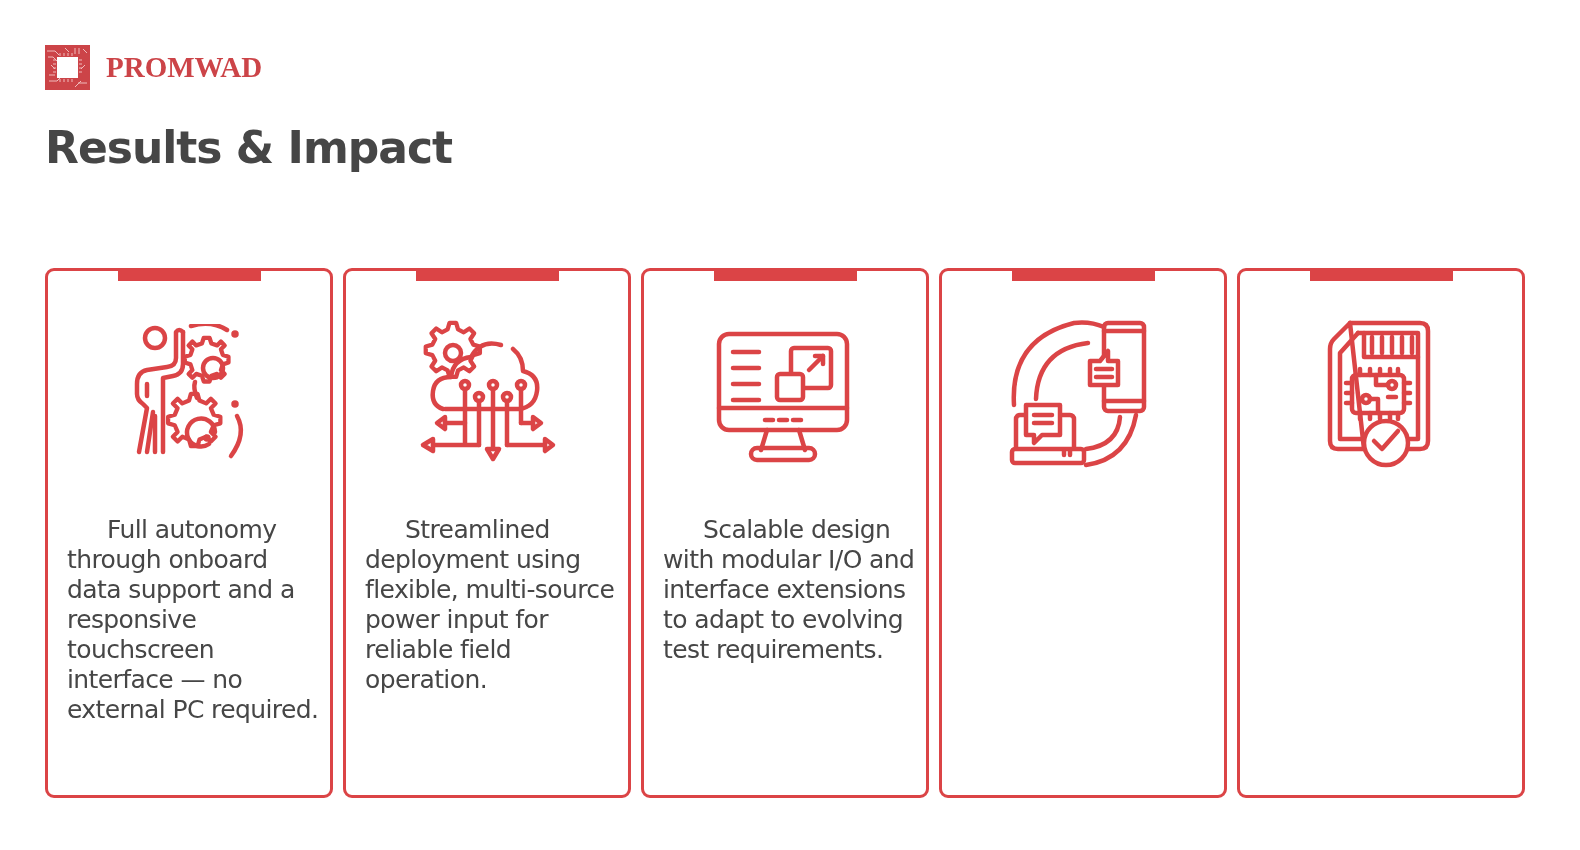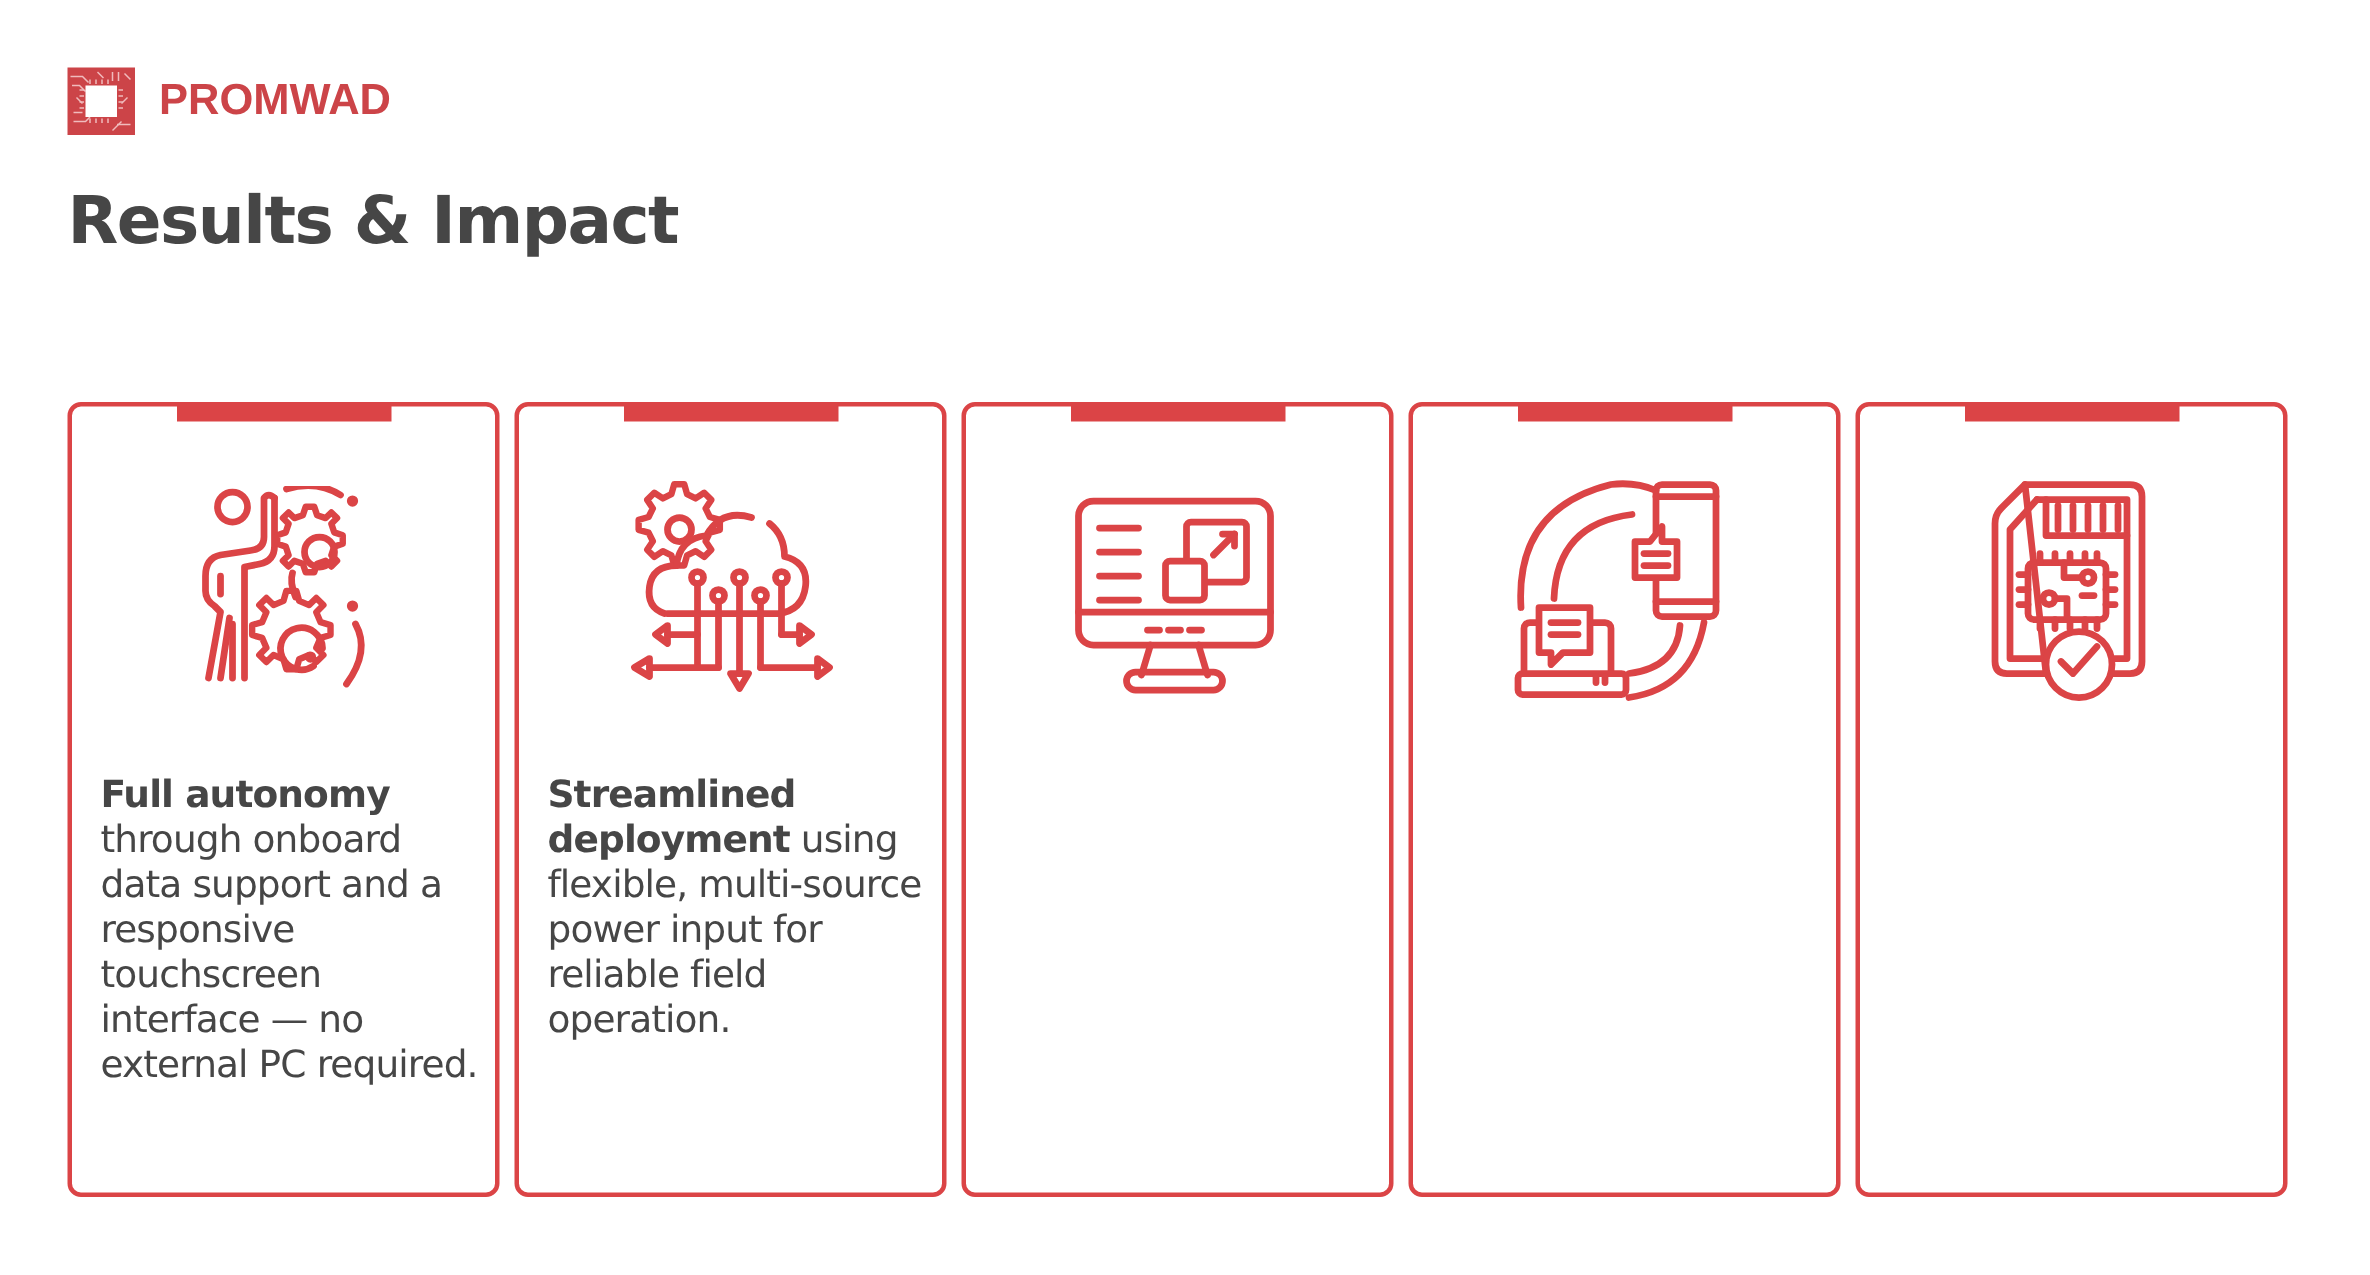--- a/index.html
+++ b/index.html
@@ -2,30 +2,30 @@
 <html><head>
 <meta charset="utf-8">
 <style>
   * { box-sizing: border-box; margin: 0; padding: 0; }
   html, body { width: 1580px; height: 850px; background: #ffffff; overflow: hidden; }
   body { position: relative; font-family: "DejaVu Sans", "Liberation Sans", sans-serif; color: #464646; }
 
   .logo { position: absolute; left: 45px; top: 45px; height: 45px; display: flex; align-items: center; }
   .logo-mark { width: 45px; height: 45px; background: #cc4448; position: relative; overflow: hidden; }
   .logo-mark svg { position: absolute; left: 0; top: 0; }
-  .logo-text { margin-left: 16px; font-family: Liberation Sans, sans-serif; font-size: 29px; font-weight: bold; color: #cc4448; letter-spacing: 0px; }
+  .logo-text { margin-left: 16px; font-family: Liberation Serif, serif; font-size: 29px; font-weight: bold; color: #cc4448; letter-spacing: 0px; }
 
   .page-title { position: absolute; left: 45px; top: 122px; font-family: "DejaVu Sans", sans-serif; font-size: 44px; font-weight: bold; color: #464646; letter-spacing: -1px; }
 
   .cards { position: absolute; left: 45px; top: 268px; }
   .card { position: absolute; top: 0; width: 288px; height: 530px; border: 3px solid #db4446; border-radius: 9px; background: #fff; }
   .card-tab { position: absolute; left: 70px; top: -3px; width: 143px; height: 13px; background: #db4446; }
   .card-icon { position: absolute; left: 0; right: 0; top: 48px; height: 150px; display: flex; justify-content: center; align-items: center; }
   .card-text { position: absolute; left: 19px; top: 244px; right: 10px; font-family: "DejaVu Sans", sans-serif; font-size: 25px; line-height: 30px; color: #464646; letter-spacing: -0.6px; }
-  .card-text b { font-weight: bold; }
+  .card-text b { font-weight: normal; margin-left: 40px; }
 </style>
 </head>
 <body>
 
 <div class="logo">
   <div class="logo-mark">
     <svg width="45" height="45" viewBox="0 0 45 45">
       <g stroke="#f4c9ca" stroke-width="1" fill="none" opacity="0.9">
         <path d="M2 6 L10 6 L14 10"></path>
           <path d="M3 12 L8 12 L12 16"></path>
@@ -139,20 +139,21 @@
         <path d="M18 28 L44 28"></path>
           <path d="M18 44 L44 44"></path>
           <path d="M18 60 L44 60"></path>
           <path d="M18 76 L44 76"></path>
         <rect x="76" y="24" width="40" height="40" rx="3"></rect>
         <rect x="62" y="50" width="26" height="26" rx="3" fill="#fff"></rect>
         <path d="M94 46 L108 32"></path>
           <path d="M100 32 L108 32 L108 40"></path>
       </svg>
     </div>
+    <p class="card-text"><b>Scalable design</b><span> with modular I/O and interface extensions to adapt to evolving test requirements.</span></p>
   </div>
 
   <div class="card" style="left:894px">
     <div class="card-tab"></div>
     <div class="card-icon">
       <svg width="150" height="150" viewBox="0 0 150 150" fill="none" stroke="#db4446" stroke-width="4.5" stroke-linecap="round" stroke-linejoin="round">
         <path d="M6 86 Q2 20 66 4 Q82 2 96 8"></path>
         <path d="M28 80 Q30 30 80 24"></path>
         <path d="M128 96 Q120 140 78 146"></path>
         <path d="M112 98 Q110 126 78 130"></path>

